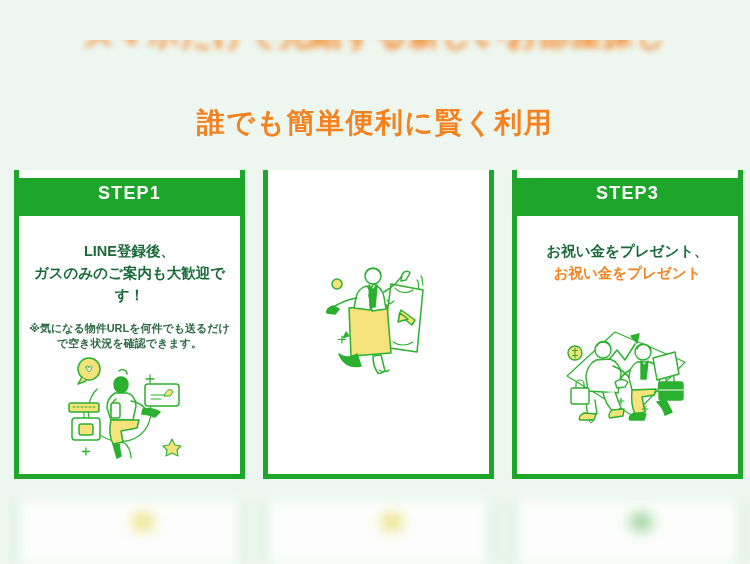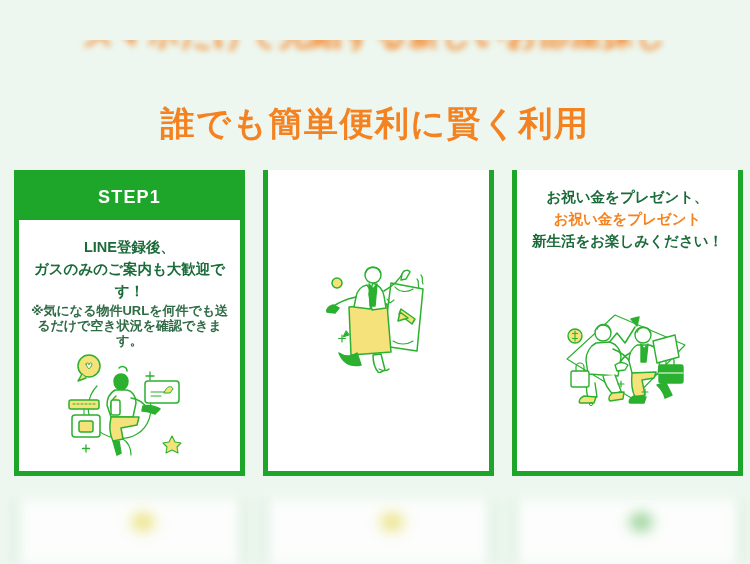--- a/index.html
+++ b/index.html
@@ -40,21 +40,21 @@
     white-space: nowrap;
   }
 
   
   .page-heading {
     position: absolute;
     top: 103px;
     left: 0;
     width: 750px;
     text-align: center;
-    font-size: 34px;
+    font-size: 28px;
     line-height: 40px;
     font-weight: bold;
     color: #f58220;
     letter-spacing: 1.5px;
     white-space: nowrap;
   }
 
   
   .steps-row {
     position: absolute;
@@ -74,42 +74,42 @@
     border-top: none;
   }
 
   .step-header {
     background: #1ea62a;
     color: #ffffff;
     font-size: 18px;
     font-weight: bold;
     letter-spacing: 1.2px;
     text-align: center;
-    padding: 17px 0 12px;
-    margin: 0 -5px;
+    padding: 5px 0 12px;
+    margin: 8px -5px;
   }
 
   .step-body {
     padding: 16px 10px 0;
     text-align: center;
     flex: 0 0 auto;
   }
 
   .step-lines {
     font-size: 14.5px;
     line-height: 22px;
     font-weight: bold;
     color: #1b6b3a;
   }
   .step-lines .accent { color: #f58220; display: block; }
   .step-lines .plain  { display: block; }
 
   .step-note {
-    margin-top: 1px;
-    font-size: 13px;
+    margin-top: 15px;
+    font-size: 11px;
     line-height: 15px;
     font-weight: bold;
     color: #2f6b45;
   }
 
   
   .step-illo {
     flex: 1 1 auto;
     display: flex;
     align-items: center;
@@ -248,25 +248,25 @@
         <circle cx="28" cy="22" r="5" fill="#f5e27a" stroke="#2bb02f"></circle>
         <path d="M37 70l-3 6 6-2z" fill="#2bb02f" stroke="#2bb02f" stroke-width="1"></path>
         <path d="M33 74v7M29.5 77.5h7" stroke-width="1.2"></path>
         <path d="M112 14c3 3 0 6 2 9M108 18c3 3 0 6 2 9" stroke-width="1.2"></path>
         <path d="M78 38l3 4 4-3" stroke-width="1.1"></path>
       </svg>
     </div>
   </div>
 
   <div class="step-card">
+    <div class="step-header">STEP3</div>
     <div class="step-body">
       <div class="step-lines">
         <span class="plain">お祝い金をプレゼント、</span>
         <span class="accent">お祝い金をプレゼント</span>
-        <span class="plain">新生活をお楽しみください！</span>
       </div>
     </div>
     <div class="step-illo">
       <svg width="150" height="110" viewBox="0 0 150 110" fill="none" stroke="#2bb02f" stroke-width="1.4" stroke-linecap="round" stroke-linejoin="round">
 
         <path d="M14 56L62 12l70 30-52 54z" stroke-width="1.1"></path>
 
         <path d="M54 42l10-12 8 10 10-16" stroke-width="1.5"></path>
         <path d="M78 16l8-2-2 9z" fill="#2bb02f" stroke="#2bb02f"></path>
 

